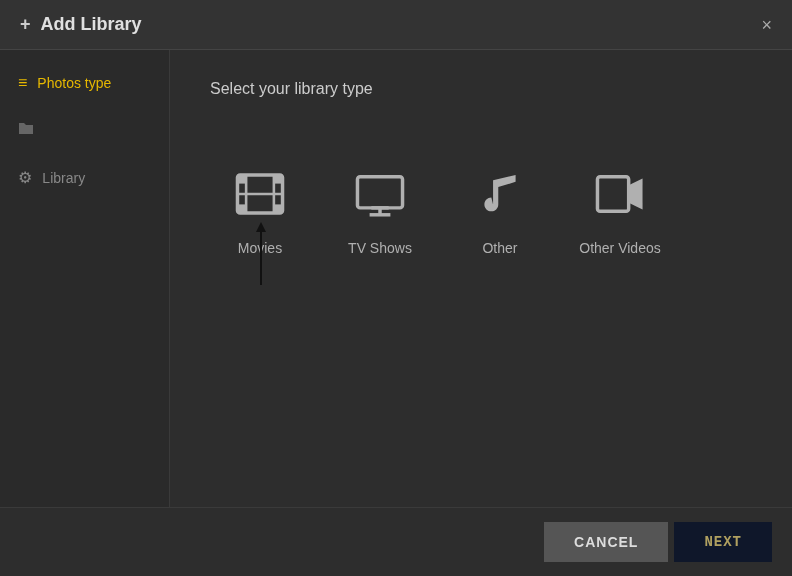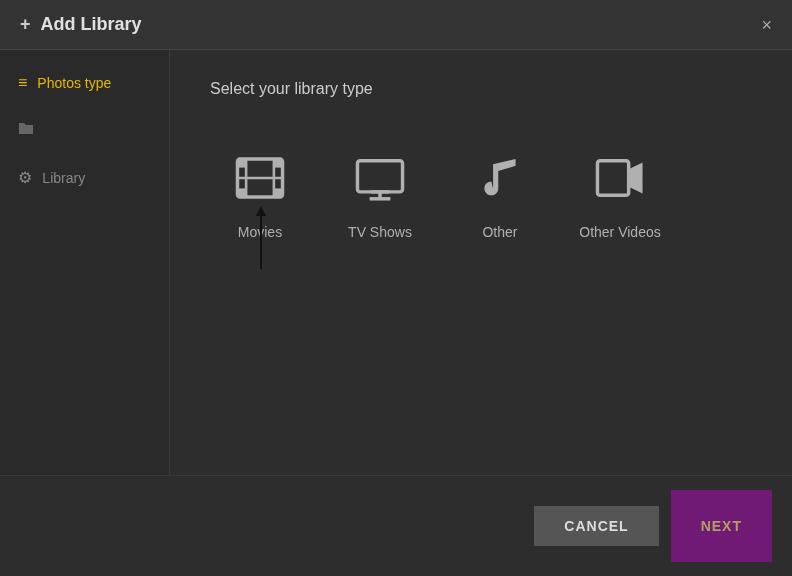--- a/index.html
+++ b/index.html
@@ -81,21 +81,21 @@
     }
     .main-content {
       flex: 1;
       padding: 30px 40px;
       display: flex;
       flex-direction: column;
     }
     .main-heading {
       color: #ccc;
       font-size: 16px;
-      margin-bottom: 44px;
+      margin-bottom: 60px;
       font-weight: normal;
     }
     .library-types {
       display: flex;
       gap: 20px;
       align-items: flex-start;
       position: relative;
     }
     .library-type-item {
       display: flex;
@@ -125,46 +125,47 @@
       top: 70px;
       display: flex;
       flex-direction: column;
       align-items: center;
       color: #000;
     }
     .footer {
       display: flex;
       justify-content: flex-end;
       align-items: center;
-      gap: 12px;
+      gap: 6px;
       padding: 14px 20px;
       background: #2d2d2d;
       border-top: 1px solid #3a3a3a;
     }
     .btn-cancel {
       background: #555;
       color: #ddd;
       border: none;
       padding: 12px 30px;
       font-size: 14px;
       font-weight: bold;
       cursor: pointer;
       letter-spacing: 1px;
       text-transform: uppercase;
     }
     .btn-next {
-      background: #701a75;
+      background: #0f172a;
       color: #b0a060;
       border: none;
-      padding: 28px 30px;
+      padding: 12px 30px;
       font-size: 14px;
       font-weight: bold;
       cursor: pointer;
       letter-spacing: 1px;
       text-transform: uppercase;
+      font-family: Liberation Mono, monospace;
     }
 
     
     .icon-svg {
       width: 52px;
       height: 52px;
     }
   </style>
 </head>
 <body>

